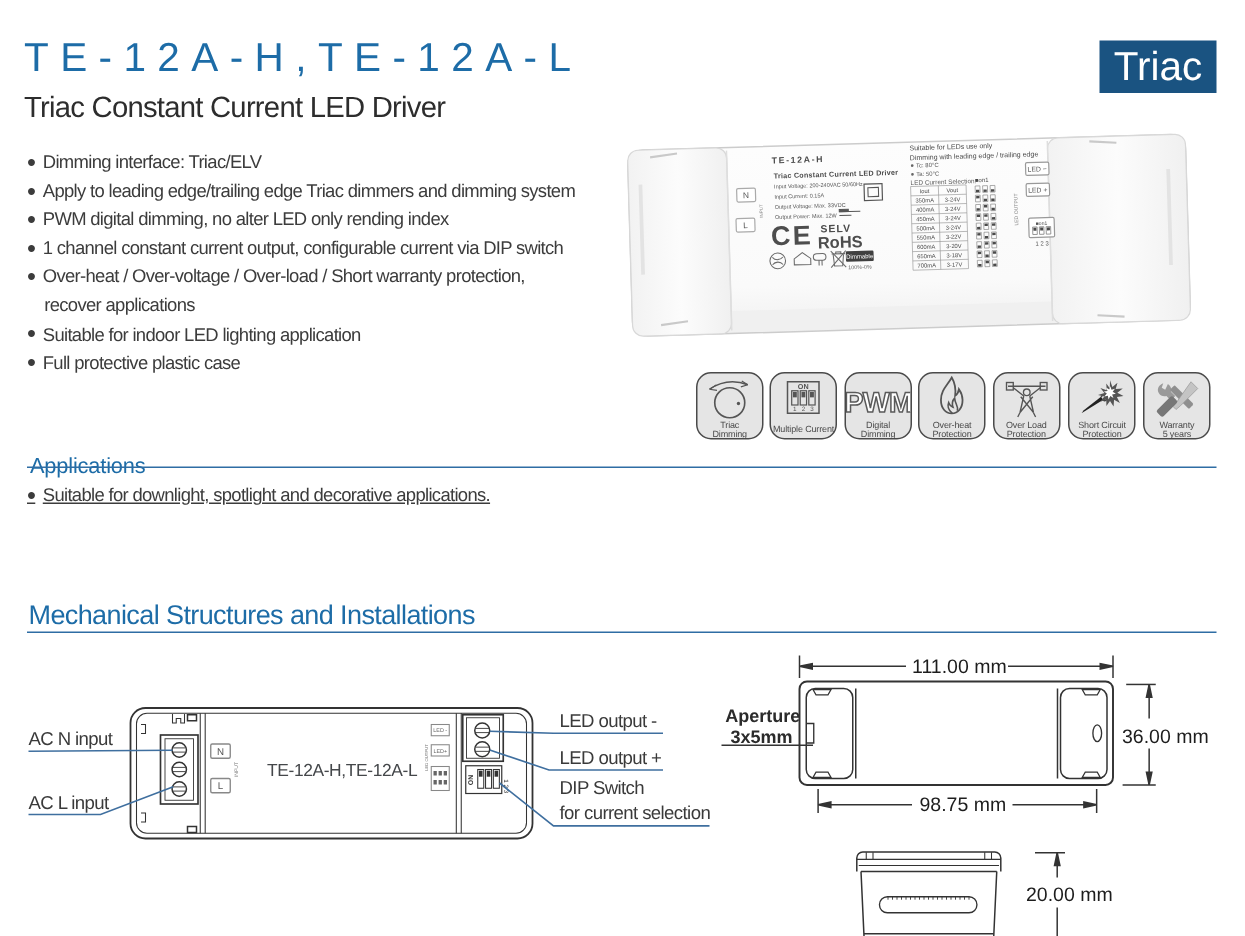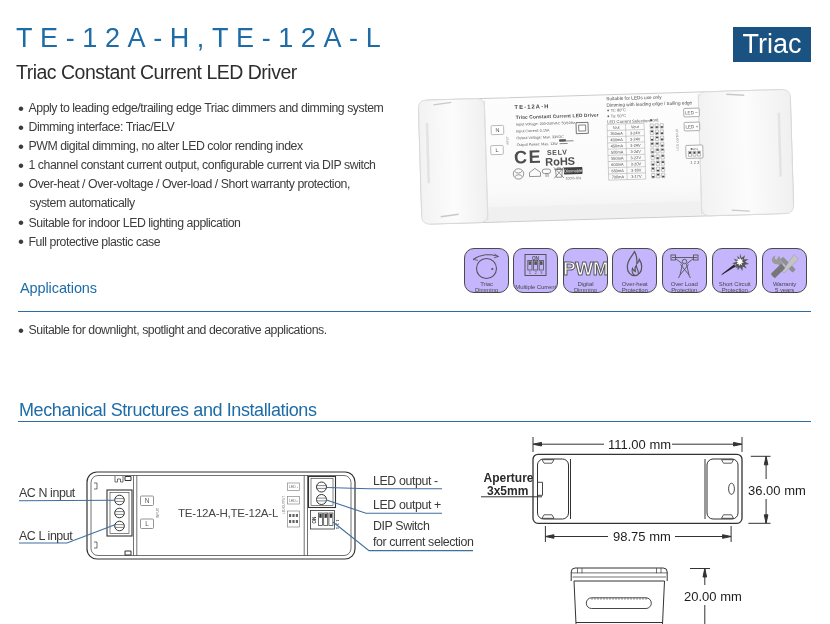--- a/index.html
+++ b/index.html
@@ -5,42 +5,42 @@
   html,body{margin:0;padding:0;background:#fff;}
   #page{position:relative;width:830px;height:624px;background:#fff;overflow:hidden;
         font-family:"Liberation Sans",sans-serif;}
   .abs{position:absolute;}
   .blue{color:#1d6ca7;}
   .rule{position:absolute;left:18px;width:793px;height:0;border-top:1.5px solid #2e6da4;}
   .feat{position:absolute;left:18px;top:99px;width:430px;font-size:12.3px;line-height:19.1px;color:#3c3c3c;letter-spacing:-0.45px;}
   .feat div{white-space:nowrap;}
   .feat .b::before{content:"\2022";font-size:17px;line-height:0;vertical-align:-1.5px;margin-right:5px;}
   .feat .nb{padding-left:11.5px;}
-  .apps{position:absolute;left:18px;top:320px;width:790px;font-size:12.3px;line-height:20px;color:#3c3c3c;letter-spacing:-0.45px;}
+  .apps{position:absolute;left:18px;top:320px;width:790px;font-size:12.3px;line-height:20px;color:#3c3c3c;letter-spacing:-0.45px;text-decoration:underline;}
   .apps div::before{content:"\2022";font-size:17px;line-height:0;vertical-align:-1.5px;margin-right:5px;}
-  .ibox{position:absolute;top:248px;width:43px;height:43px;border:1.4px solid #4a4a4a;border-radius:10px;background:#c4b5fd;}
+  .ibox{position:absolute;top:248px;width:43px;height:43px;border:1.4px solid #4a4a4a;border-radius:10px;background:#e5e5e5;}
   .ibox svg{position:absolute;left:0;top:0;}
   .icap{position:absolute;left:-7px;right:-7px;text-align:center;font-size:6px;line-height:5.9px;color:#4a4a4a;letter-spacing:-0.1px;}
 </style>
 </head>
 <body>
 <div id="page">
 
   <div class="abs blue" style="left:16px;top:22.5px;font-size:27px;letter-spacing:7.6px;">TE-12A-H,TE-12A-L</div>
   <div class="abs" style="left:733px;top:27px;width:78px;height:35px;background:#1a5381;color:#fff;
        font-size:27px;text-align:center;line-height:35px;">Triac</div>
   <div class="abs" style="left:16px;top:61px;font-size:19.5px;color:#2d2d2d;letter-spacing:-0.5px;">Triac Constant Current LED Driver</div>
 
   <div class="feat">
+    <div class="b">Dimming interface: Triac/ELV</div>
     <div class="b">Apply to leading edge/trailing edge Triac dimmers and dimming system</div>
-    <div class="b">Dimming interface: Triac/ELV</div>
-    <div class="b">PWM digital dimming, no alter LED color rending index</div>
+    <div class="b">PWM digital dimming, no alter LED only rending index</div>
     <div class="b">1 channel constant current output, configurable current via DIP switch</div>
     <div class="b">Over-heat / Over-voltage / Over-load / Short warranty protection,</div>
-    <div class="nb">system automatically</div>
+    <div class="nb">recover applications</div>
     <div class="b">Suitable for indoor LED lighting application</div>
     <div class="b">Full protective plastic case</div>
   </div>
 
   <div class="abs" style="left:408px;top:78px;">
     <svg width="400" height="160" viewBox="0 0 400 160">
       <defs>
         <linearGradient id="gbody" x1="0" y1="0" x2="0" y2="1">
           <stop offset="0" stop-color="#fdfdfd"></stop>
           <stop offset="0.75" stop-color="#fafafa"></stop>
@@ -306,21 +306,21 @@
       <g>
         <path d="M12.5,6.5 C9.5,7.5 8,10.5 9.5,13 C10.5,14.8 12.6,15.6 14.6,15 L17.5,18 L20.5,15 L17.6,12.1 C18.2,10 17.4,8 15.6,7 L13.8,10.8 L11.5,9.5 Z" fill="#9a9a9a"></path>
         <rect x="16" y="13.5" width="18" height="4.5" rx="1" transform="rotate(45 25 15.5)" fill="#8f8f8f"></rect>
         <path d="M31,5.5 L35.5,10 L24,21.5 L21,24 L19,22 L21.5,19 Z" fill="#c4c4c4" stroke="#9a9a9a" stroke-width="0.5"></path>
         <rect x="7.5" y="19" width="15" height="6" rx="1.5" transform="rotate(-45 15 22)" fill="#777"></rect>
       </g>
     </svg>
     <div class="icap" style="top:33px;">Warranty<br>5 years</div>
   </div>
 
-  <div class="abs blue" style="left:20px;top:280px;font-size:14.5px;letter-spacing:-0.1px;">Applications</div>
+  <div class="abs blue" style="left:20px;top:303px;font-size:14.5px;letter-spacing:-0.1px;">Applications</div>
   <div class="rule" style="top:311px;"></div>
   <div class="apps">
     <div>Suitable for downlight, spotlight and decorative applications.</div>
   </div>
 
   <div class="abs blue" style="left:19px;top:400px;font-size:18px;letter-spacing:-0.4px;">Mechanical Structures and Installations</div>
   <div class="rule" style="top:420.5px;"></div>
 
   <div class="abs" style="left:0;top:430px;">
     <svg id="mech" width="830" height="194" viewBox="0 0 830 194">

